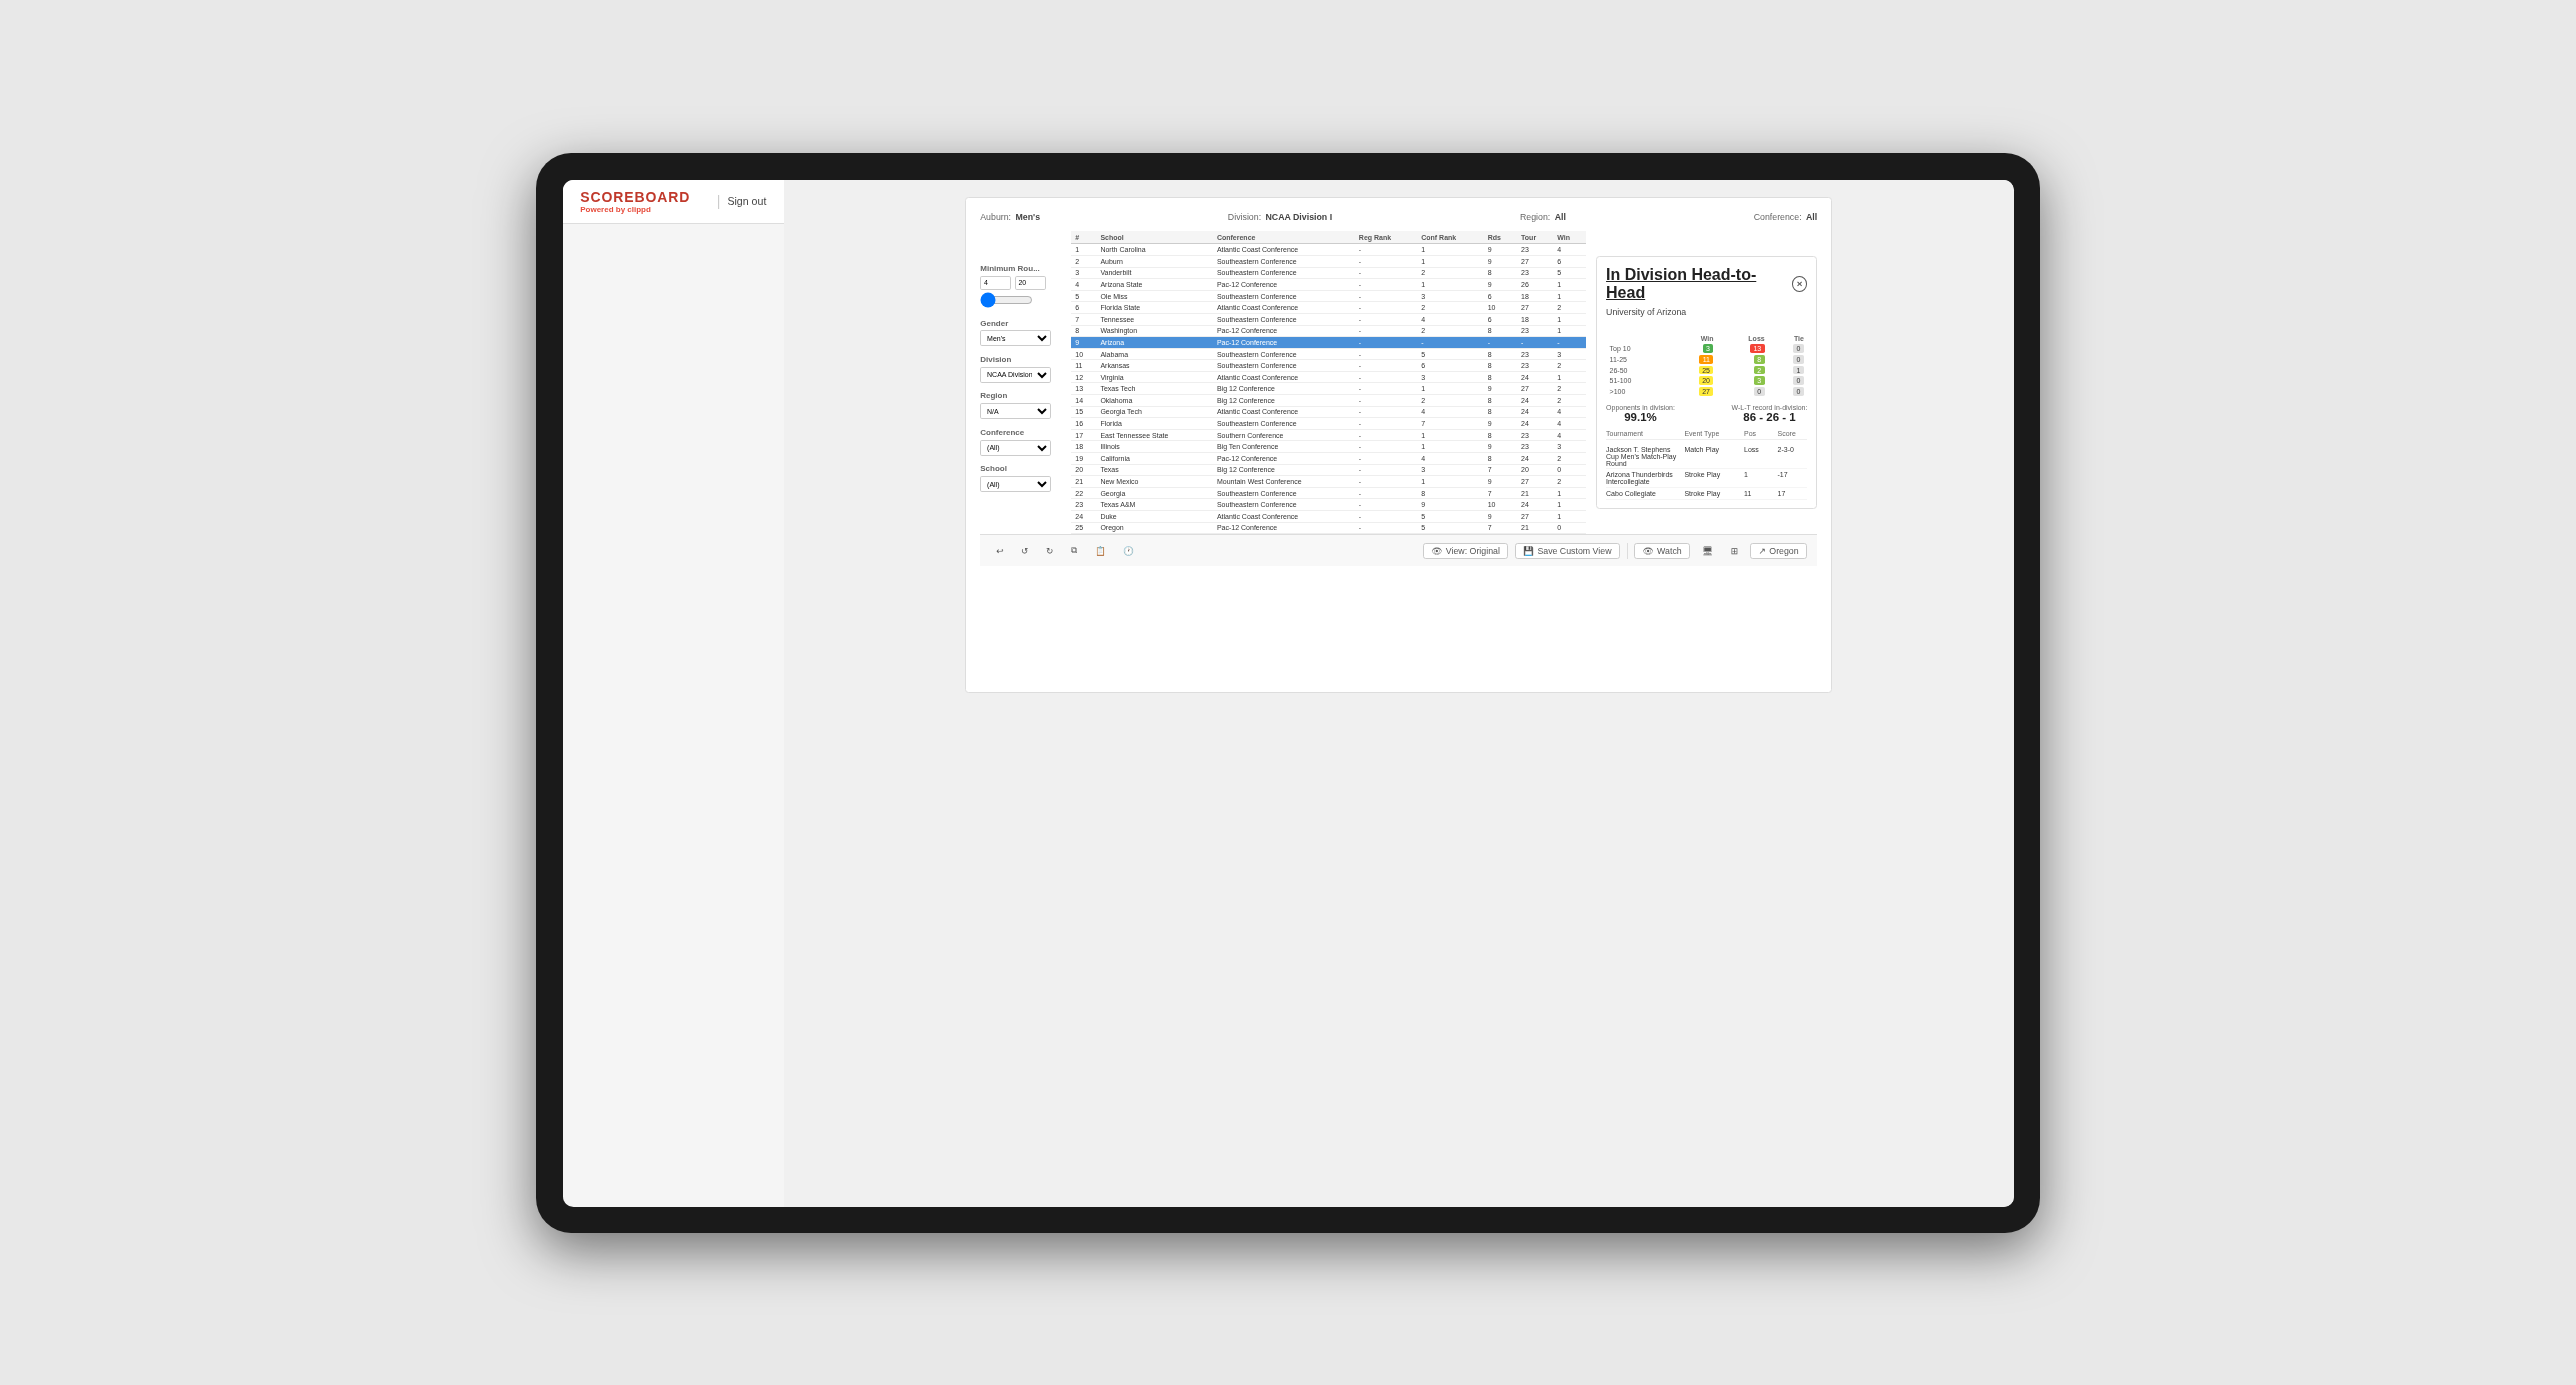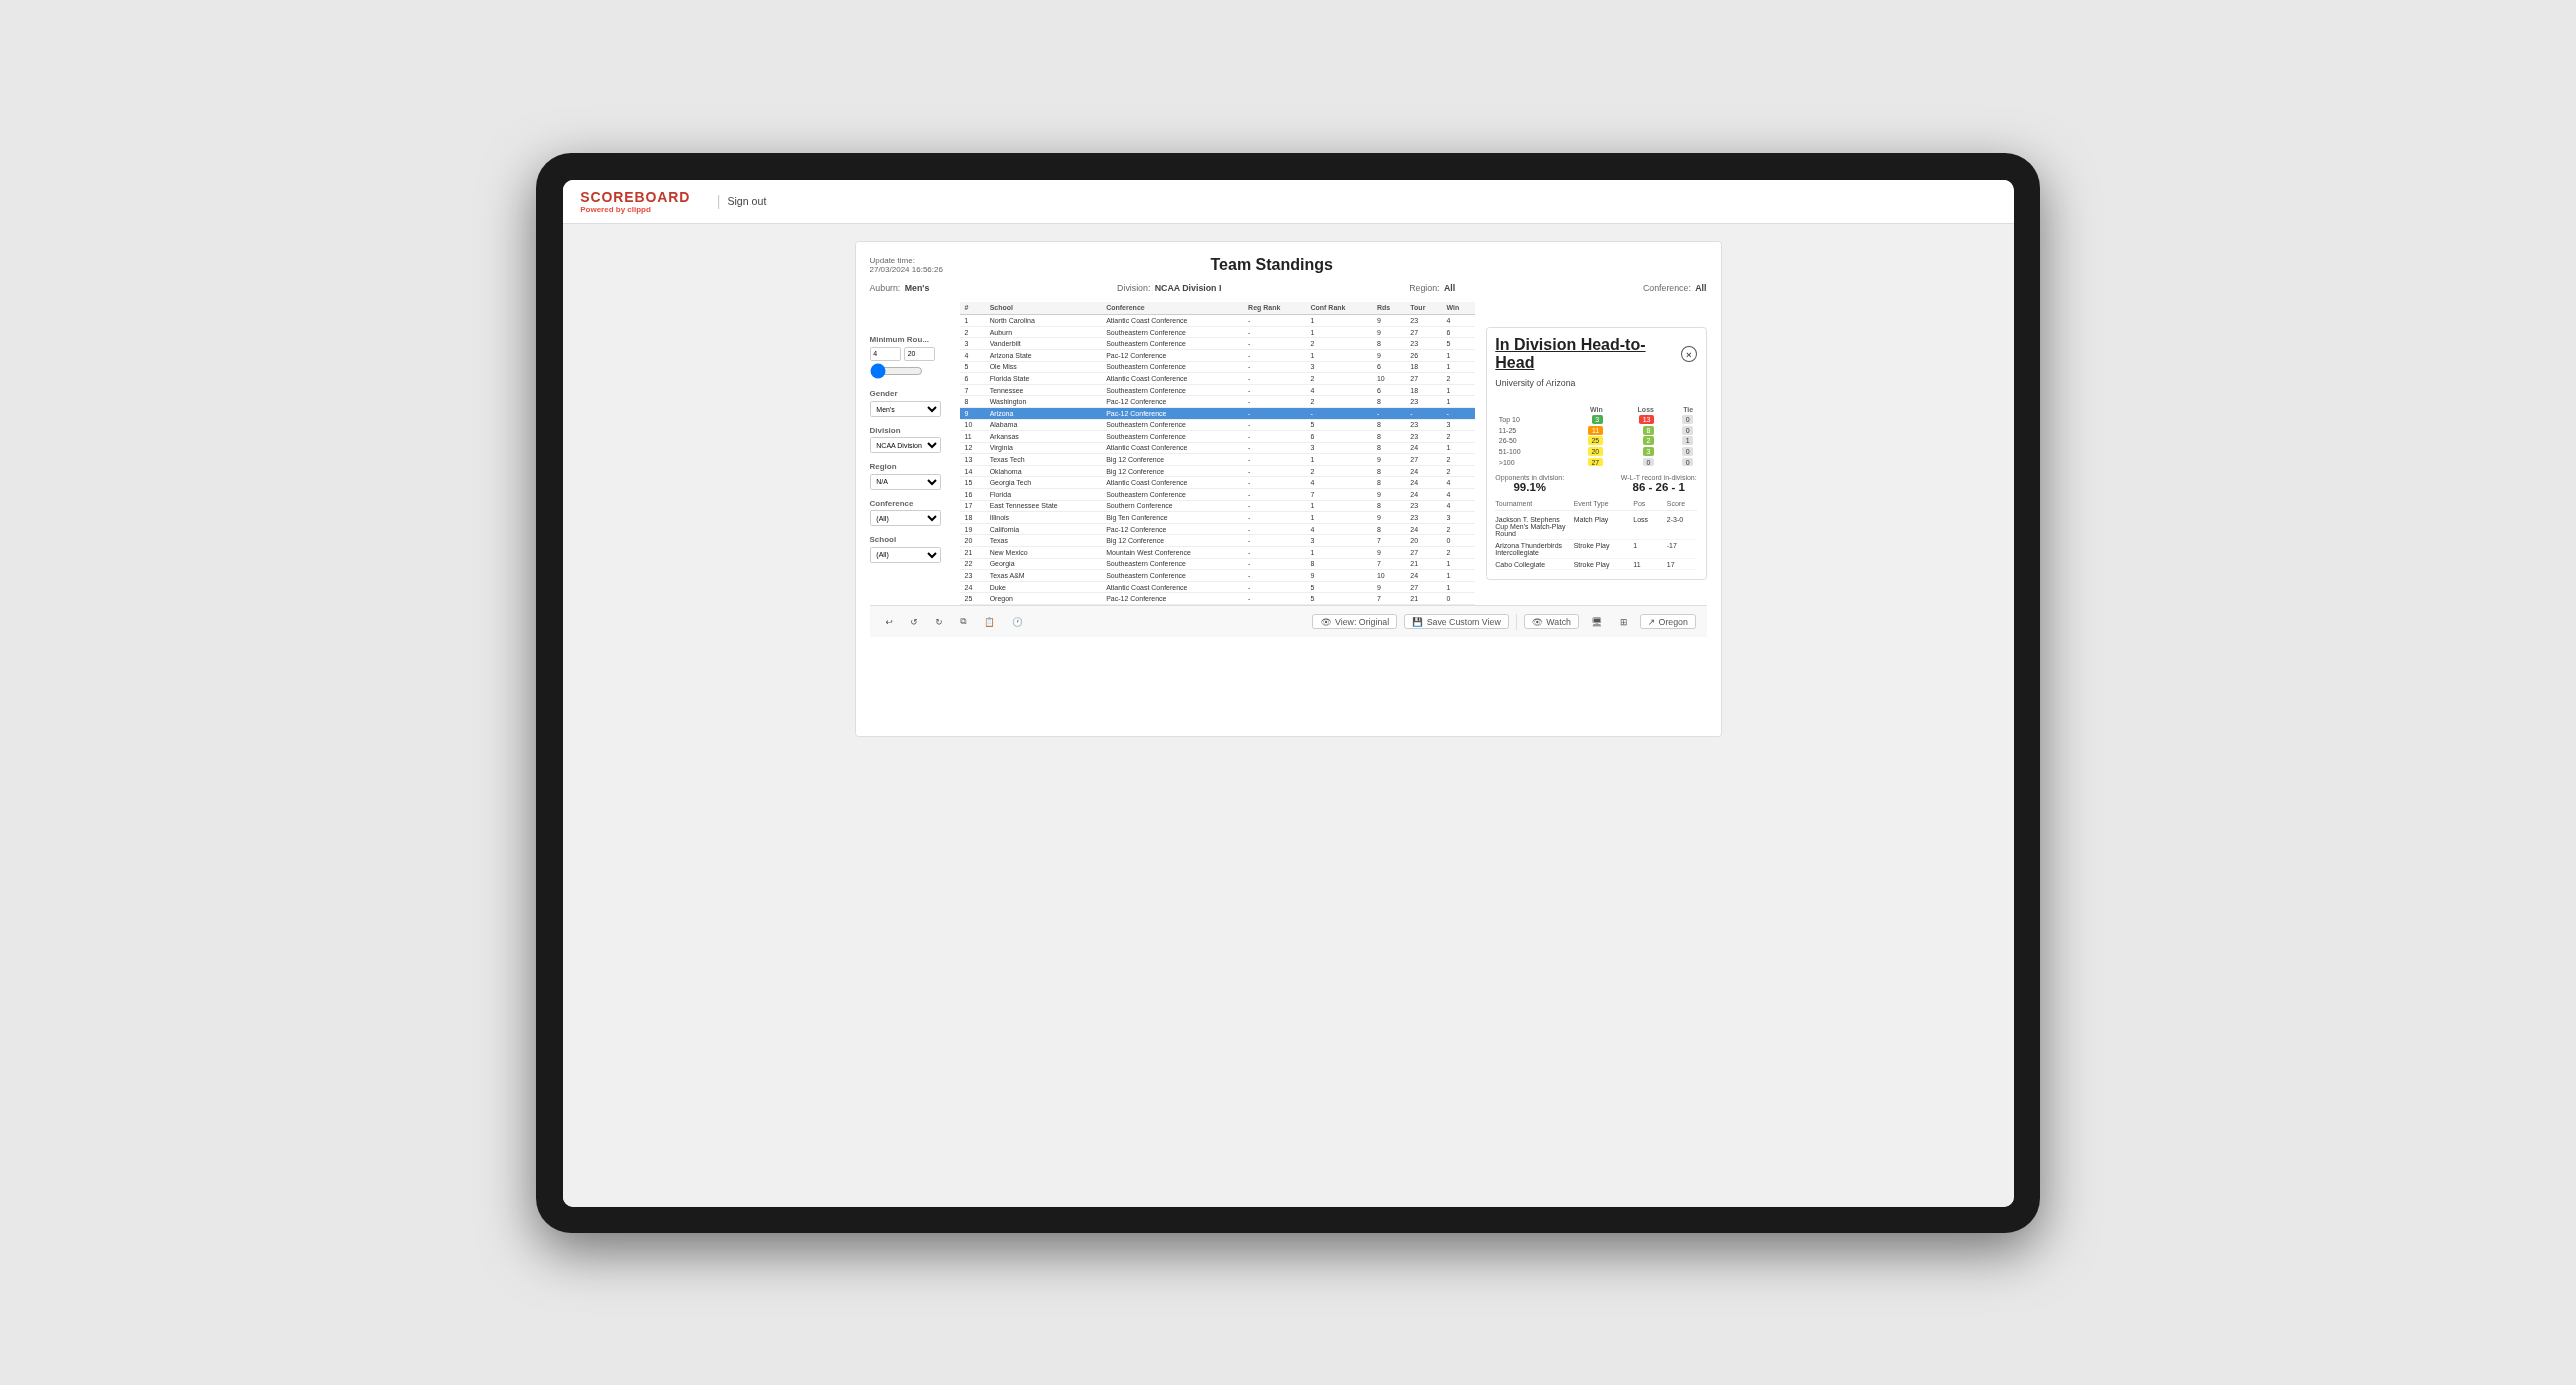--- a/index.html
+++ b/index.html
@@ -24,21 +24,21 @@
       position: relative;
     }
 
     .tablet-screen {
       width: 100%;
       height: 100%;
       background: #f5f5f5;
       border-radius: 10.6px;
       overflow: hidden;
       display: flex;
-      flex-direction: column;
+      flex-direction: row;
     }
 
     
     .top-nav {
       background: #fff;
       border-bottom: 0.9px solid #ddd;
       display: flex;
       align-items: center;
       padding: 0 17.7px;
       height: 44px;
@@ -466,28 +466,20 @@
         </span>
       </div>
       <span style="color:#ccc;margin-right:7px;">|</span>
       <span class="sign-out">Sign out</span>
     </div>
 
 
     <div class="main-content">
       <div class="content-panel">
 
-        <div class="panel-header">
-          <div class="update-time">
-            <div>Update time:</div>
-            <div>27/03/2024 16:56:26</div>
-          </div>
-          <div class="panel-title">Team Standings</div>
-          <div style="width:106px;"></div>
-        </div>
 
         <div class="filters-row">
           <div class="filter-item">
             <span class="filter-label">Auburn:</span>
             <span class="filter-value">Men's</span>
           </div>
           <div class="filter-item">
             <span class="filter-label">Division:</span>
             <span class="filter-value">NCAA Division I</span>
           </div>

